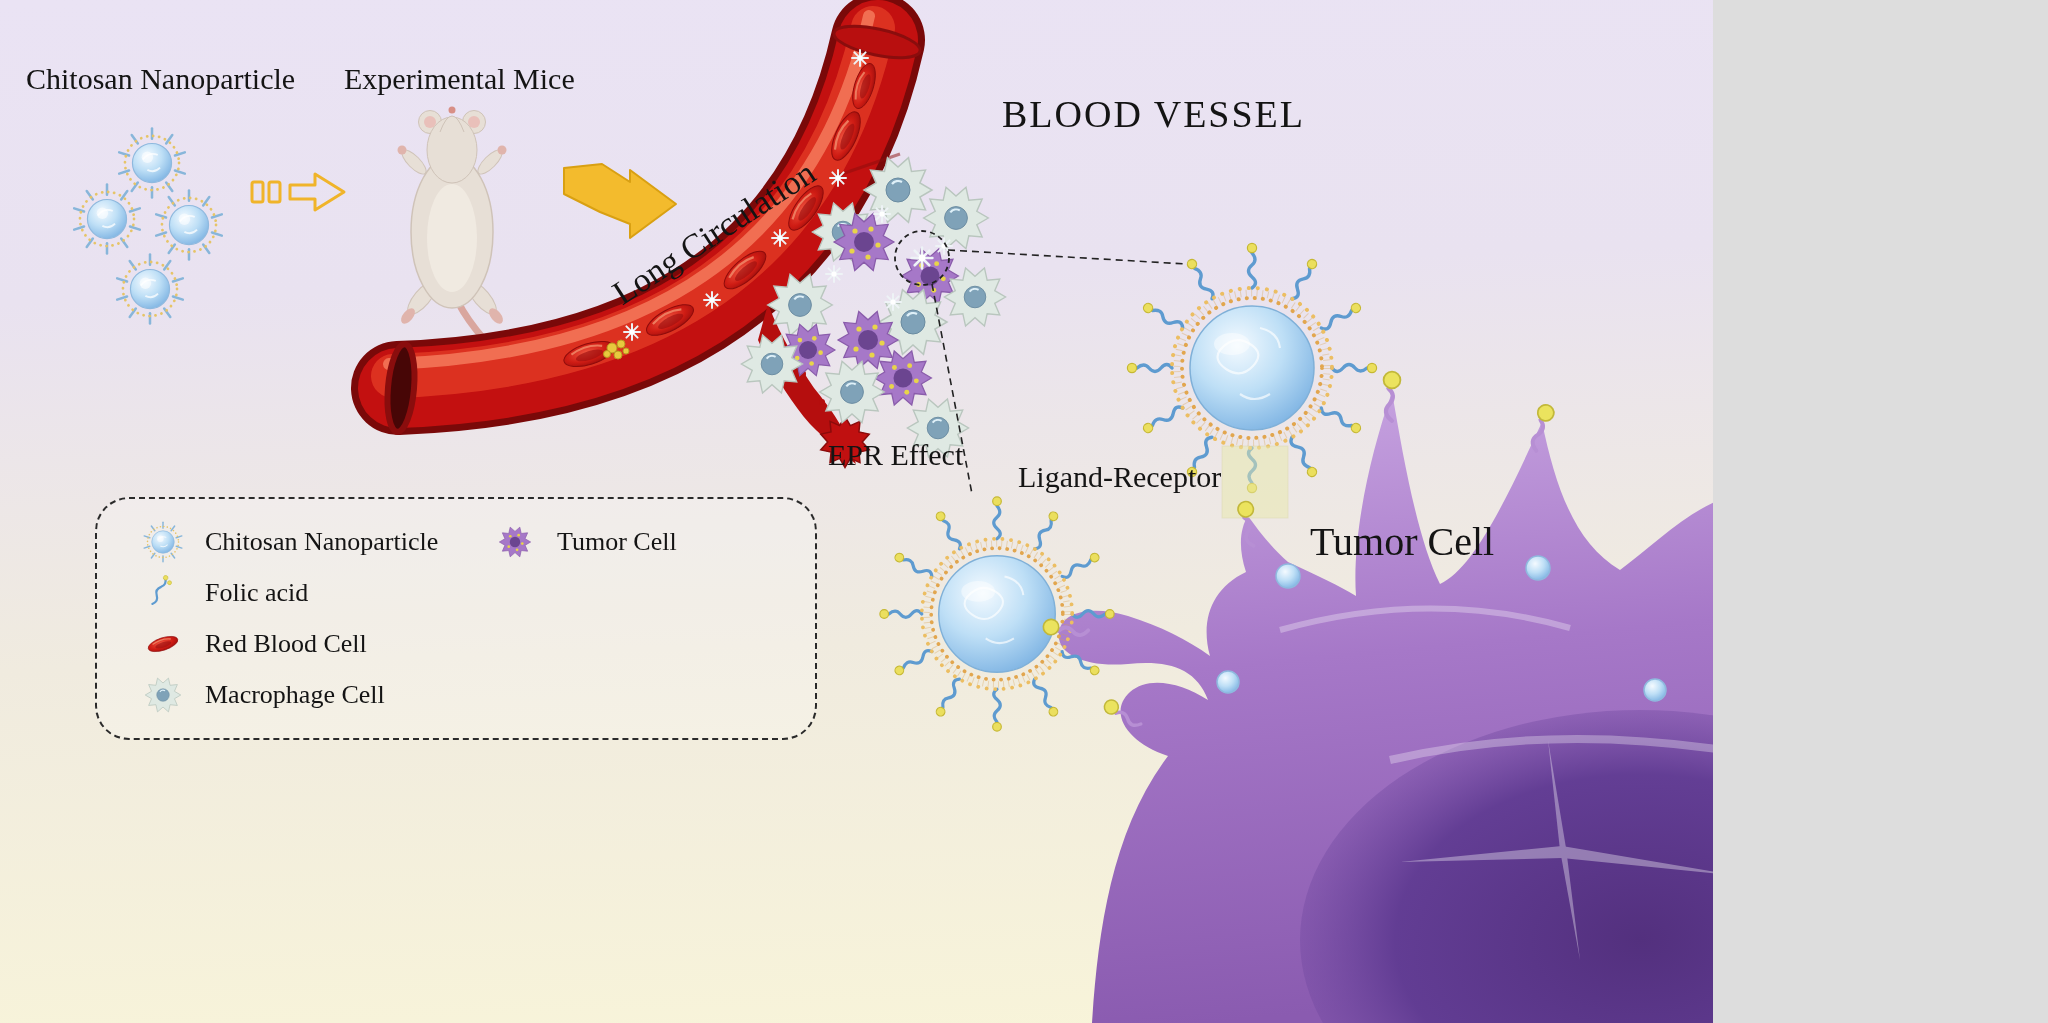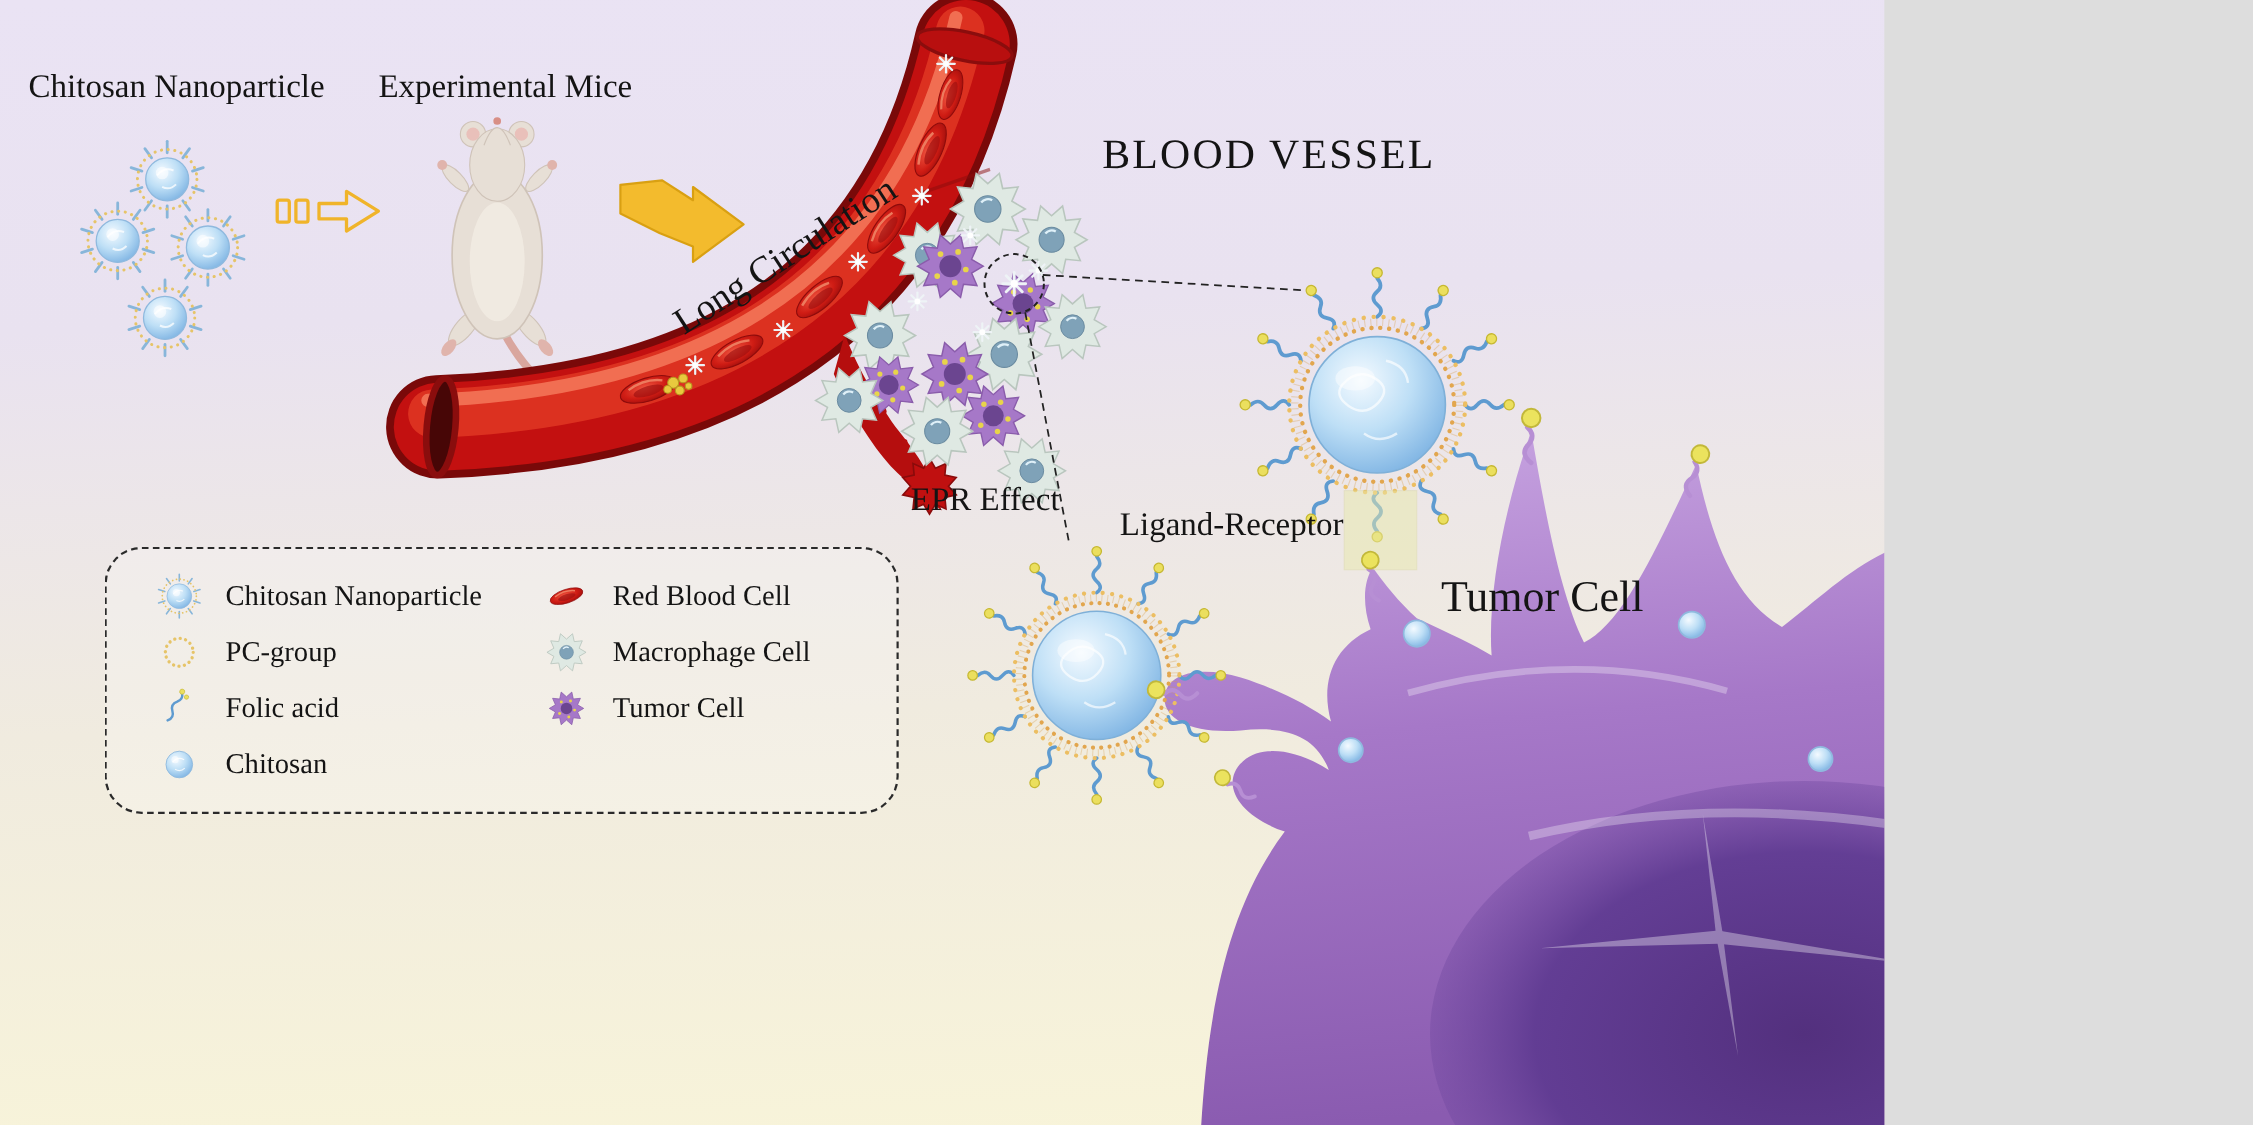--- a/index.html
+++ b/index.html
@@ -5,21 +5,21 @@
   html,body{margin:0;padding:0;background:#ddd;}
   .stage{
     position:relative;width:1713px;height:1023px;overflow:hidden;
     background:linear-gradient(178deg,#eae3f4 0%,#e9e2f0 28%,#f0ebdf 62%,#f8f4d9 100%);
     font-family:"Liberation Serif","DejaVu Serif",serif;color:#141414;
   }
   .art{position:absolute;left:0;top:0;width:2048px;height:1023px;}
   .lbl{position:absolute;white-space:nowrap;line-height:1.1;}
   .lbl-chn{left:26px;top:62px;font-size:30px;}
   .lbl-mice{left:344px;top:62px;font-size:30px;}
-  .lbl-bv{left:1002px;top:94px;font-size:38px;letter-spacing:2px;margin-top:27px;}
+  .lbl-bv{left:1002px;top:94px;font-size:38px;letter-spacing:2px;}
   .lbl-lc{left:548px;top:214px;width:332px;text-align:center;font-size:34px;transform:rotate(-33deg);}
   .lbl-epr{left:828px;top:438px;font-size:30px;}
   .lbl-lr{left:1018px;top:460px;font-size:30px;}
   .lbl-tc{left:1310px;top:520px;font-size:40px;}
   .legend{
     position:absolute;left:95px;top:497px;width:722px;height:243px;box-sizing:border-box;
     border:2.5px dashed #2a2a2a;border-radius:34px;background:rgba(255,255,255,0.22);
     display:grid;grid-template-rows:repeat(4,1fr);grid-template-columns:352px auto;
     grid-auto-flow:column;padding:18px 10px 18px 44px;align-items:center;
   }
@@ -312,44 +312,30 @@
 
   <div class="legend">
     <div class="legend-item">
       <svg class="legend-icon" viewBox="-40 -40 80 80">
           <use href="#np-small" transform="scale(1.2)"></use>
         </svg>
       <span class="legend-label">Chitosan Nanoparticle</span>
     </div>
     <div class="legend-item">
       <svg class="legend-icon" viewBox="-40 -40 80 80">
-        <circle r="23" fill="none" stroke="#e6c468" stroke-width="5.5" stroke-dasharray="0.1 9" stroke-linecap="round"></circle>
-      </svg>
-      <span class="legend-label">PC-group</span>
-    </div>
-    <div class="legend-item">
-      <svg class="legend-icon" viewBox="-40 -40 80 80">
         <g transform="rotate(14)">
           <path d="M -14 24 q 10 -7 4 -17 q -6 -10 4 -17 q 9 -7 4 -16" fill="none" stroke="#5e9bd0" stroke-width="4" stroke-linecap="round"></path>
           <circle cx="-2" cy="-28" r="4.2" fill="#ebdf5e" stroke="#c6b832"></circle>
           <circle cx="7" cy="-21" r="3.6" fill="#ebdf5e" stroke="#c6b832"></circle>
         </g>
       </svg>
       <span class="legend-label">Folic acid</span>
     </div>
     <div class="legend-item">
       <svg class="legend-icon" viewBox="-40 -40 80 80">
-        <circle r="22" fill="url(#coreBlue)" stroke="#8fb9de" stroke-width="1.5"></circle>
-        <path d="M -11 -4 q 8 -10 19 -4 M -7 8 q 9 5 16 -2" fill="none" stroke="#ffffff" stroke-width="2" opacity="0.8"></path>
-        <circle cx="-7" cy="-8" r="6" fill="#ffffff" opacity="0.5"></circle>
-      </svg>
-      <span class="legend-label">Chitosan</span>
-    </div>
-    <div class="legend-item">
-      <svg class="legend-icon" viewBox="-40 -40 80 80">
           <use href="#rbc" transform="rotate(-18) scale(1.08)"></use>
         </svg>
       <span class="legend-label">Red Blood Cell</span>
     </div>
     <div class="legend-item">
       <svg class="legend-icon" viewBox="-40 -40 80 80">
           <use href="#macrophage" transform="scale(0.95)"></use>
         </svg>
       <span class="legend-label">Macrophage Cell</span>
     </div>

